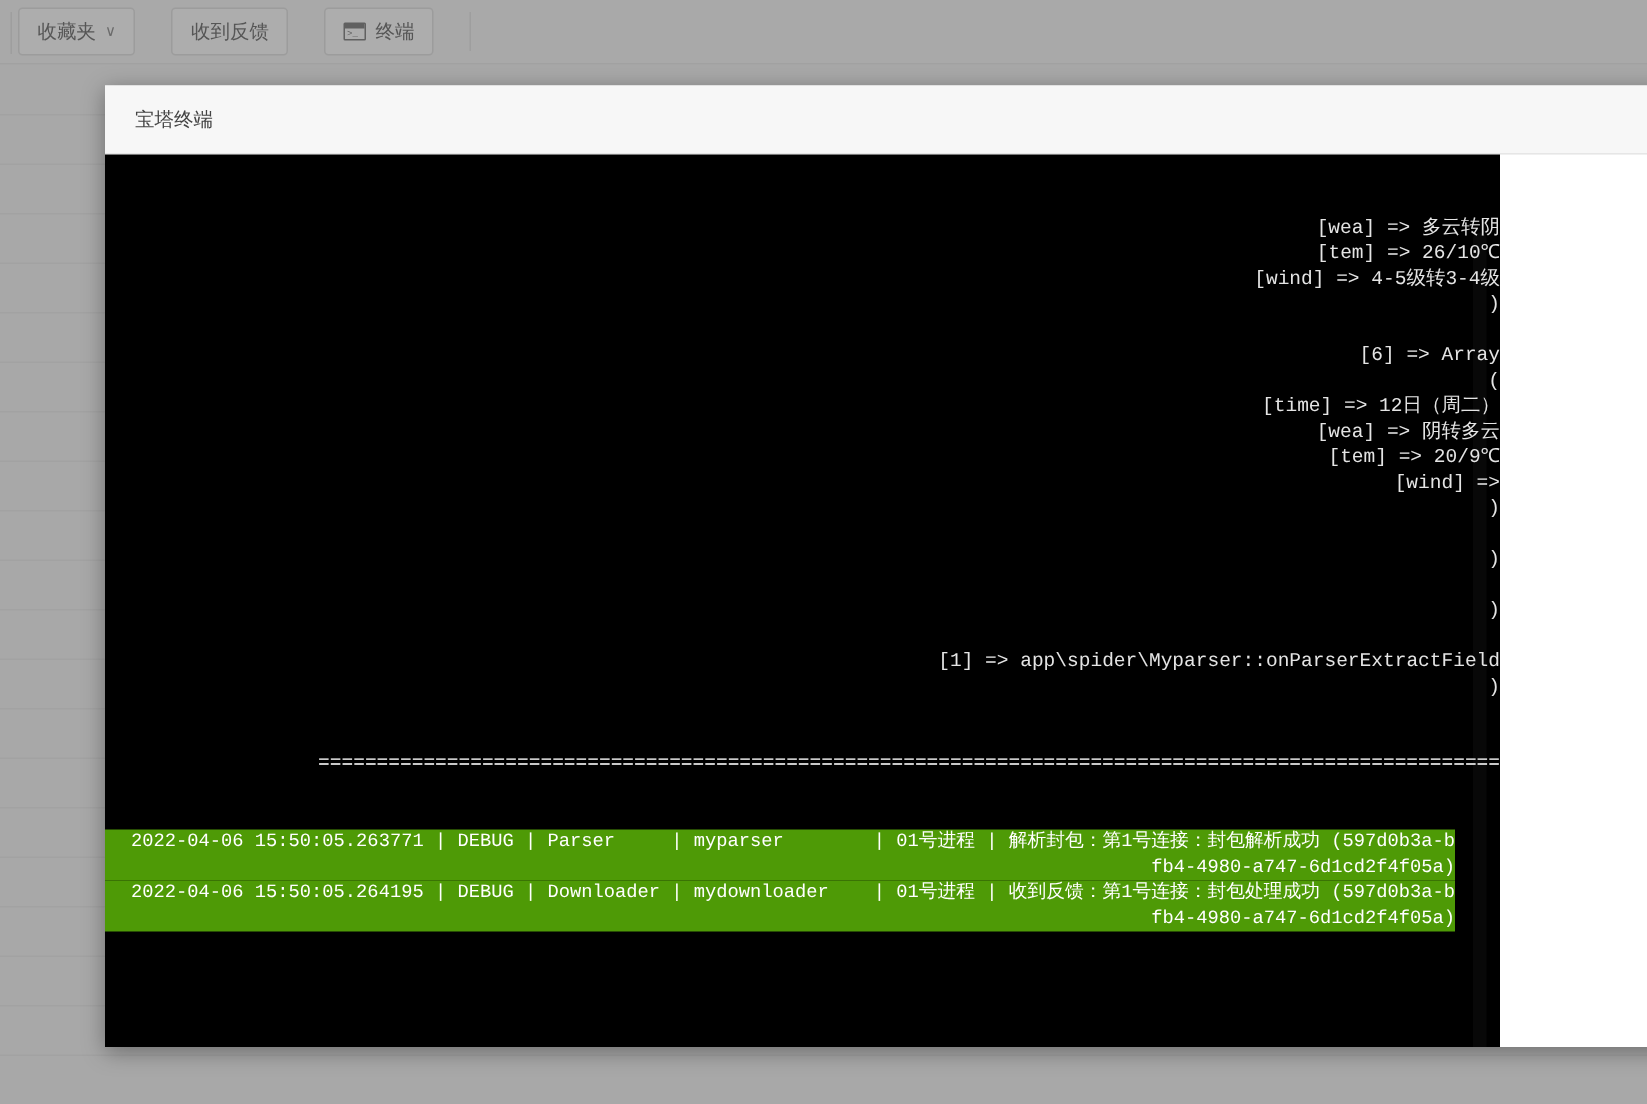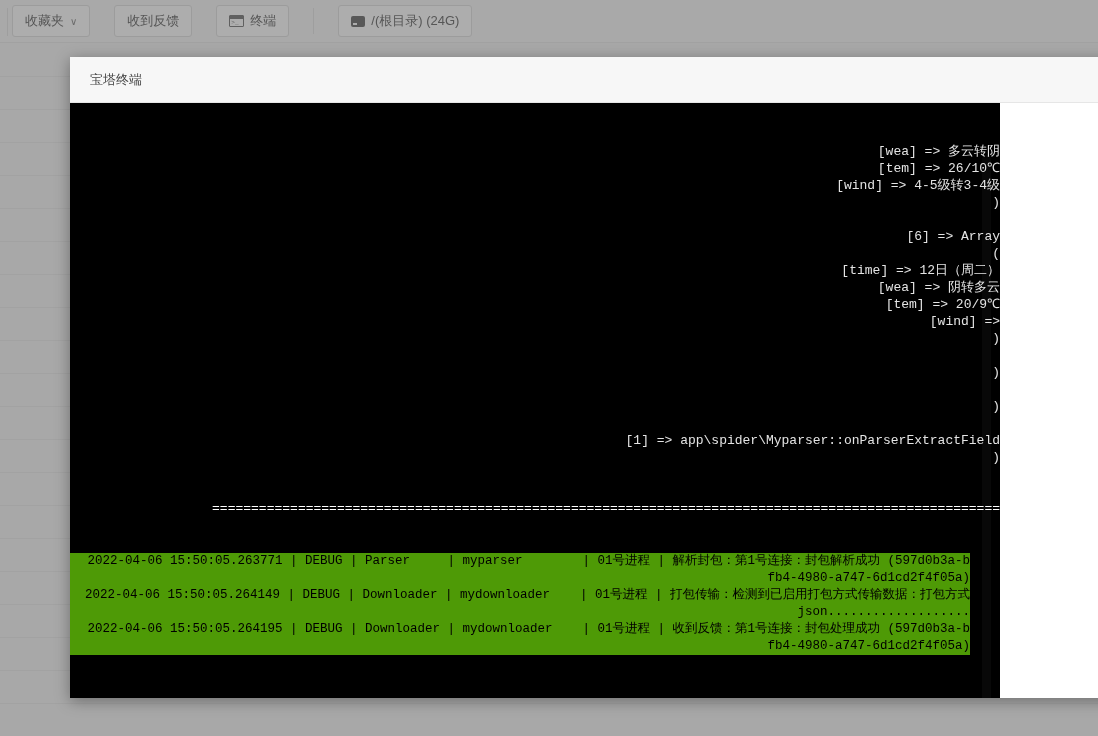--- a/index.html
+++ b/index.html
@@ -223,21 +223,21 @@
   .logs {
     margin-top: 2px;
     font-family: "Liberation Mono", "DejaVu Sans Mono", monospace;
     font-size: 12.5px;
     line-height: 17px;
     width: 900px;
     margin-left: 0;
   }
   .log-green {
     background: #4e9a06;
-    color: #000000;
+    color: #ffffff;
     padding-left: 12px;
     white-space: pre-wrap;
     word-break: break-all;
     width: 888px;
   }
 
   
   .term-scroll {
     position: absolute;
     right: 9px;
@@ -262,24 +262,20 @@
         <span class="chev">∨</span>
       </div>
       <div class="tb-btn">
         <span>收到反馈</span>
       </div>
       <div class="tb-btn">
         <span class="icon-term"></span>
         <span>终端</span>
       </div>
       <div class="tb-sep"></div>
-      <div class="tb-btn">
-        <span class="icon-disk"></span>
-        <span>/(根目录) (24G)</span>
-      </div>
     </div>
 
     <div class="bg-list">
       <div class="bg-row"></div>
       <div class="bg-row"></div>
       <div class="bg-row"></div>
       <div class="bg-row"></div>
       <div class="bg-row"></div>
       <div class="bg-row"></div>
       <div class="bg-row"></div>
@@ -338,21 +334,20 @@
 
         )
 
     [1] =&gt; app\spider\Myparser::onParserExtractField
 )
 </span>
         <span class="sep-line">=====================================================================================================</span>
       </div>
       <div class="logs">
           <div class="log-green">2022-04-06 15:50:05.263771 | DEBUG | Parser     | myparser        | 01号进程 | 解析封包：第1号连接：封包解析成功 (597d0b3a-bfb4-4980-a747-6d1cd2f4f05a)</div>
-          <div class="log-green">2022-04-06 15:50:05.264149 | DEBUG | Downloader | mydownloader    | 01号进程 | 打包传输：检测到已启用打包方式传输数据：打包方式json...................</div>
           <div class="log-green">2022-04-06 15:50:05.264195 | DEBUG | Downloader | mydownloader    | 01号进程 | 收到反馈：第1号连接：封包处理成功 (597d0b3a-bfb4-4980-a747-6d1cd2f4f05a)</div>
         </div>
       <div class="term-scroll">
         
       </div>
     </div>
 
   </div>
 </div>
 

